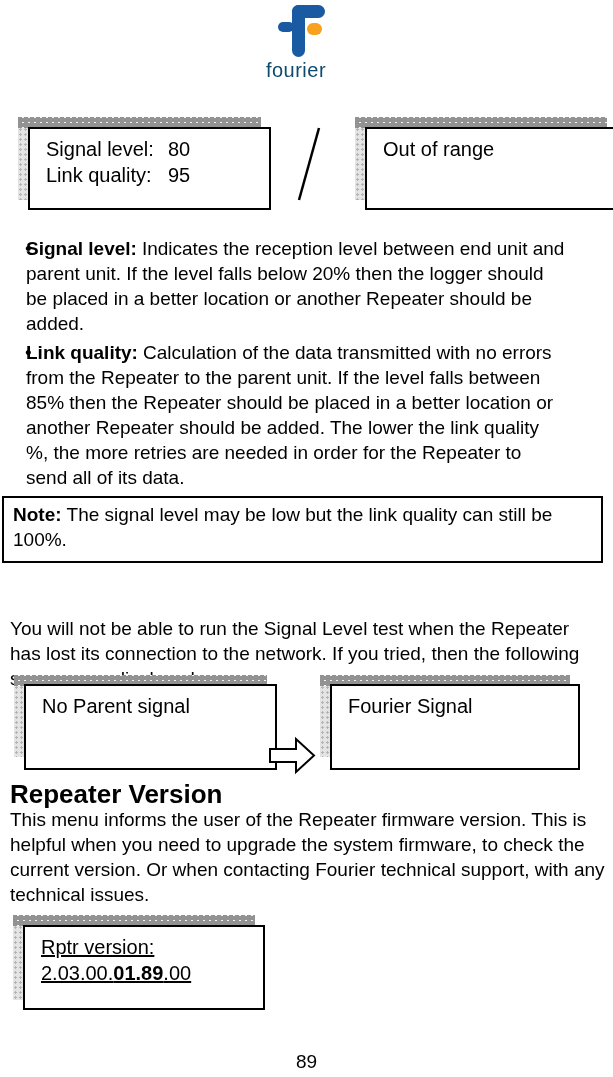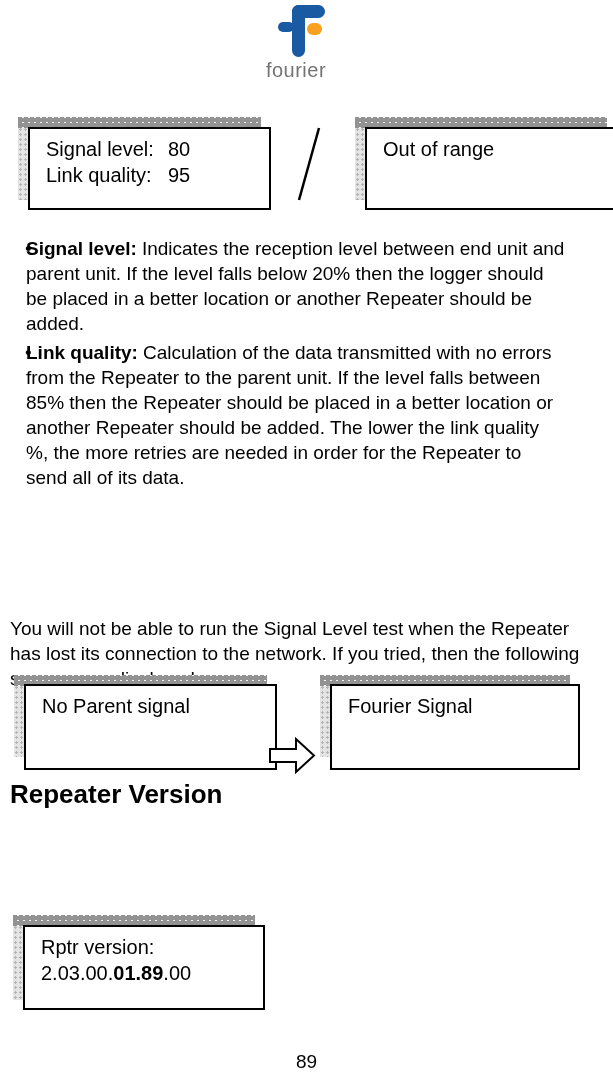--- a/index.html
+++ b/index.html
@@ -15,21 +15,21 @@
 
   
   .logo-icon { position: absolute; left: 276px; top: 2px; width: 66px; height: 58px; }
   .logo-icon .bar { position: absolute; border-radius: 7px; }
   .f-vert  { left: 16px; top: 3px;  width: 13px; height: 52px; background: var(--logo-blue); }
   .f-top   { left: 16px; top: 3px;  width: 33px; height: 13px; background: var(--logo-blue); }
   .f-nub   { left: 2px;  top: 20px; width: 16px; height: 10px; background: var(--logo-blue); border-radius: 5px; }
   .f-dash  { left: 31px; top: 21px; width: 15px; height: 12px; background: var(--logo-orange); border-radius: 4px; }
   .logo-word {
     position: absolute; left: 246px; top: 59px; width: 100px;
-    text-align: center; font-size: 20px; color: #737373; letter-spacing: 0.5px;
+    text-align: center; font-size: 20px; color: #0c4a6e; letter-spacing: 0.5px;
   }
 
   
   .lcd-shadow {
     position: absolute;
     background-color: #e4e4e4;
     background-image: radial-gradient(#b4b4b4 1px, transparent 1.3px);
     background-size: 5px 5px;
   }
   .lcd-shadow::before {
@@ -122,40 +122,44 @@
   <div class="lcd-shadow" style="left:355px; top:117px; width:252px; height:83px;"></div>
   <div class="lcd-box" style="left:365px; top:127px; width:254px; height:83px;">
     <div>Out of range</div>
   </div>
 
   <ul class="bullets bodytext">
     <li><span class="lead">Signal level:</span><span>Indicates the reception level between end unit and parent unit. If the level falls below 20% then the logger should be placed in a better location or another Repeater should be added.</span></li>
     <li><span class="lead">Link quality:</span><span>Calculation of the data transmitted with no errors from the Repeater to the parent unit. If the level falls between 85% then the Repeater should be placed in a better location or another Repeater should be added. The lower the link quality %, the more retries are needed in order for the Repeater to send all of its data.</span></li>
   </ul>
 
+  <div class="note-box bodytext">
+    <span class="lead">Note:</span><span>The signal level may be low but the link quality can still be 100%.</span>
+  </div>
 
   <div class="para-signal-test bodytext">You will not be able to run the Signal Level test when the Repeater has lost its connection to the network. If you tried, then the following screens are displayed:</div>
 
   <div class="lcd-shadow" style="left:14px; top:675px; width:253px; height:82px;"></div>
   <div class="lcd-box" style="left:24px; top:684px; width:253px; height:86px;">
     <div>No Parent signal</div>
   </div>
 
   <div class="lcd-shadow" style="left:320px; top:675px; width:250px; height:82px;"></div>
   <div class="lcd-box" style="left:330px; top:684px; width:250px; height:86px;">
     <div>Fourier Signal</div>
   </div>
 
   <svg class="icon-svg" style="left:268px; top:736px;" width="50" height="40">
     <path d="M2 13 H28 V3 L46 19.5 L28 36 V26 H2 Z" fill="#ffffff" stroke="#000000" stroke-width="2"></path>
   </svg>
 
   <div class="heading">Repeater Version</div>
+  <div class="para-repeater bodytext">This menu informs the user of the Repeater firmware version. This is helpful when you need to upgrade the system firmware, to check the current version. Or when contacting Fourier technical support, with any technical issues.</div>
 
   <div class="lcd-shadow" style="left:13px; top:915px; width:242px; height:85px;"></div>
-  <div class="lcd-box" style="left:23px; top:925px; width:242px; height:85px;">
+  <div class="lcd-box" style="left:23px; top:925px; width:242px; height:85px;text-decoration:underline;">
     <div>Rptr version:</div>
     <div><span>2.03.00.</span><b>01.89</b><span>.00</span></div>
   </div>
 
   <div class="page-number">89</div>
 
 </div>
 
 </body></html>

